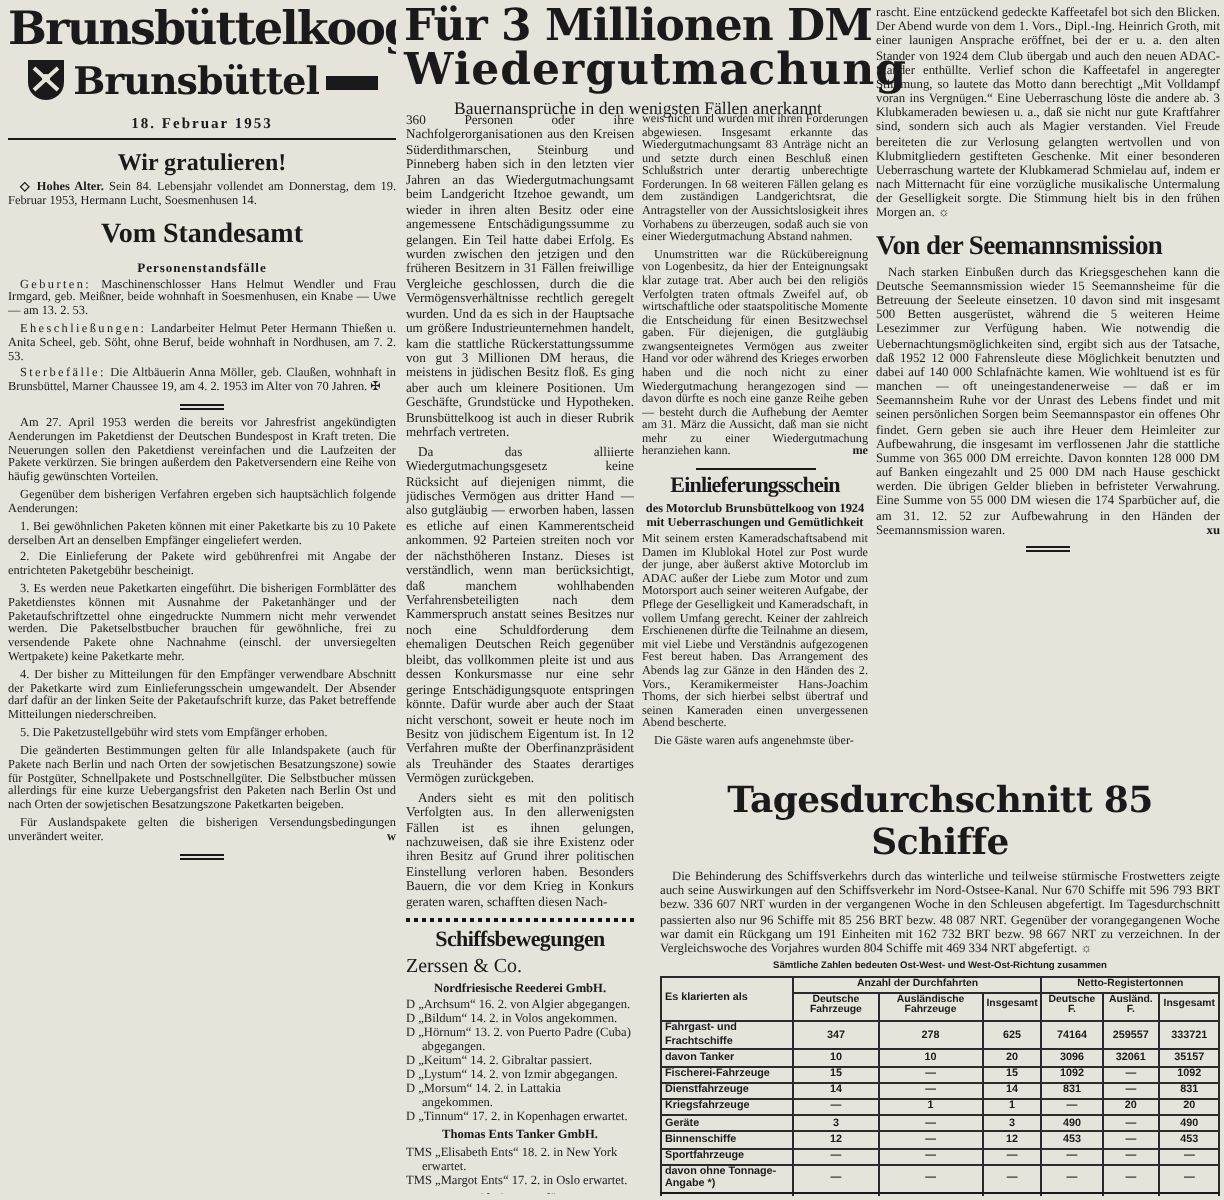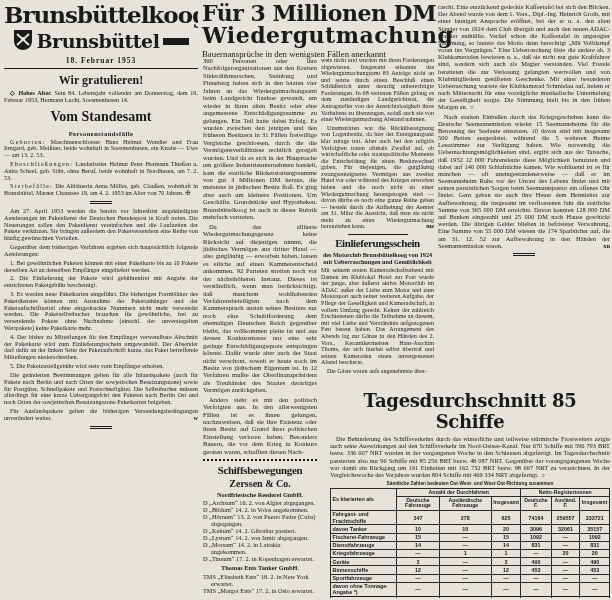--- a/index.html
+++ b/index.html
@@ -25,33 +25,33 @@
   .h-stand{font-weight:bold;font-size:14px;text-align:center;margin:5px 0 6px 0;}
   .h-pers{font-weight:bold;font-size:6.5px;text-align:center;margin:0 0 1px 0;letter-spacing:0.5px;}
   .h-ort{font-weight:bold;font-size:10px;text-align:center;margin:0 0 2px 0;}
   .h-paket{font-weight:bold;font-size:12.5px;margin:4px 0 3px 0;letter-spacing:-0.2px;}
   .spaced{letter-spacing:1.2px;}
   .bold{font-weight:bold;}
   .divider{width:22px;height:3px;border-top:1px solid #1a1a1a;border-bottom:1px solid #1a1a1a;
            margin:4px auto 4px auto;}
 
   
-  .mid-head{position:absolute;left:202px;top:2px;width:234px;}
+  .mid-head{position:absolute;left:202px;top:2px;width:234px;text-align:center;}
   .big1{font-family:"DejaVu Serif",serif;font-weight:bold;font-size:22px;line-height:1.0;letter-spacing:-0.5px;}
   .big2{font-family:"DejaVu Serif",serif;font-weight:bold;font-size:22px;line-height:1.0;letter-spacing:0.5px;}
   .subt{font-weight:normal;font-size:8.8px;margin-top:3px;}
 
   
   .col-a{position:absolute;left:203px;top:57px;width:114px;height:540px;overflow:hidden;
          font-size:6.6px;line-height:1.13;}
   .col-b{position:absolute;left:321px;top:57px;width:113px;height:332px;overflow:hidden;
          font-size:6.1px;line-height:1.08;}
   .ornament{border-top:2px dotted #1a1a1a;margin:4px 0 3px 0;}
   .h-schiff{font-weight:bold;font-size:11px;text-align:center;margin:1px 0 1px 0;letter-spacing:-0.3px;}
-  .h-zerssen{font-weight:bold;font-size:10px;text-align:center;margin:0 0 2px 0;}
+  .h-zerssen{font-weight:normal;font-size:10px;text-align:left;margin:0 0 2px 0;}
   .h-reederei{font-weight:bold;font-size:6.3px;text-align:center;margin:0 0 1px 0;}
   .ship{font-size:6.3px;line-height:1.12;padding-left:8px;text-indent:-8px;text-align:left;margin:0;}
   .h-agent{font-weight:bold;font-size:6.3px;text-align:center;margin:2px 0 1px 0;line-height:1.15;}
   .rule-mid{width:60px;border-top:1px solid #1a1a1a;margin:4px auto 3px auto;}
   .h-kamerad{font-weight:bold;font-size:11px;text-align:center;margin:1px 0 1px 0;letter-spacing:-0.4px;}
   .kam-sub{font-weight:bold;font-size:6.2px;text-align:center;margin:0 0 2px 0;line-height:1.15;}
 
   
   .rightcol{position:absolute;left:438px;top:3px;width:172px;height:386px;overflow:hidden;
             font-size:6.4px;line-height:1.12;}
@@ -157,20 +157,21 @@
     <div class="rule-mid"></div>
     <div class="h-kamerad">Einlieferungsschein</div>
     <div class="kam-sub">des Motorclub Brunsbüttelkoog von 1924 mit Ueberraschungen und Gemütlichkeit</div>
     <p class="nofirst">Mit seinem ersten Kameradschaftsabend mit Damen im Klublokal Hotel zur Post wurde der junge, aber äußerst aktive Motorclub im ADAC außer der Liebe zum Motor und zum Motorsport auch seiner weiteren Aufgabe, der Pflege der Geselligkeit und Kameradschaft, in vollem Umfang gerecht. Keiner der zahlreich Erschienenen dürfte die Teilnahme an diesem, mit viel Liebe und Verständnis aufgezogenen Fest bereut haben. Das Arrangement des Abends lag zur Gänze in den Händen des 2. Vors., Keramikermeister Hans-Joachim Thoms, der sich hierbei selbst übertraf und seinen Kameraden einen unvergessenen Abend bescherte.</p>
     <p>Die Gäste waren aufs angenehmste über-</p>
   </div>
 
   <div class="rightcol">
     <p class="nofirst">rascht. Eine entzückend gedeckte Kaffeetafel bot sich den Blicken. Der Abend wurde von dem 1. Vors., Dipl.-Ing. Heinrich Groth, mit einer launigen Ansprache eröffnet, bei der er u. a. den alten Stander von 1924 dem Club übergab und auch den neuen ADAC-Stander enthüllte. Verlief schon die Kaffeetafel in angeregter Stimmung, so lautete das Motto dann berechtigt „Mit Volldampf voran ins Vergnügen.“ Eine Ueberraschung löste die andere ab. 3 Klubkameraden bewiesen u. a., daß sie nicht nur gute Kraftfahrer sind, sondern sich auch als Magier verstanden. Viel Freude bereiteten die zur Verlosung gelangten wertvollen und von Klubmitgliedern gestifteten Geschenke. Mit einer besonderen Ueberraschung wartete der Klubkamerad Schmielau auf, indem er nach Mitternacht für eine vorzügliche musikalische Untermalung der Geselligkeit sorgte. Die Stimmung hielt bis in den frühen Morgen an. ☼</p>
 
+    <div class="h-see">Von der Seemannsmission</div>
     <p><span>Nach starken Einbußen durch das Kriegsgeschehen kann die Deutsche Seemannsmission wieder 15 Seemannsheime für die Betreuung der Seeleute einsetzen. 10 davon sind mit insgesamt 500 Betten ausgerüstet, während die 5 weiteren Heime Lesezimmer zur Verfügung haben. Wie notwendig die Uebernachtungsmöglichkeiten sind, ergibt sich aus der Tatsache, daß 1952 12 000 Fahrensleute diese Möglichkeit benutzten und dabei auf 140 000 Schlafnächte kamen. Wie wohltuend ist es für manchen — oft uneingestandenerweise — daß er im Seemannsheim Ruhe vor der Unrast des Lebens findet und mit seinen persönlichen Sorgen beim Seemannspastor ein offenes Ohr findet. Gern geben sie auch ihre Heuer dem Heimleiter zur Aufbewahrung, die insgesamt im verflossenen Jahr die stattliche Summe von 365 000 DM erreichte. Davon konnten 128 000 DM auf Banken eingezahlt und 25 000 DM nach Hause geschickt werden. Die übrigen Gelder blieben in befristeter Verwahrung. Eine Summe von 55 000 DM wiesen die 174 Sparbücher auf, die am 31. 12. 52 zur Aufbewahrung in den Händen der Seemannsmission waren.</span> <span class="sig">xu</span></p>
     <div class="divider"></div>
   </div>
 
   <div class="bottomblock">
     <div class="h-tages">Tagesdurchschnitt 85 Schiffe</div>
     <p class="tages-body">Die Behinderung des Schiffsverkehrs durch das winterliche und teilweise stürmische Frostwetters zeigte auch seine Auswirkungen auf den Schiffsverkehr im Nord-Ostsee-Kanal. Nur 670 Schiffe mit 596 793 BRT bezw. 336 607 NRT wurden in der vergangenen Woche in den Schleusen abgefertigt. Im Tagesdurchschnitt passierten also nur 96 Schiffe mit 85 256 BRT bezw. 48 087 NRT. Gegenüber der vorangegangenen Woche war damit ein Rückgang um 191 Einheiten mit 162 732 BRT bezw. 98 667 NRT zu verzeichnen. In der Vergleichswoche des Vorjahres wurden 804 Schiffe mit 469 334 NRT abgefertigt. ☼</p>
     <div class="tbl-caption">Sämtliche Zahlen bedeuten Ost-West- und West-Ost-Richtung zusammen</div>
 
     <table class="schiffe">

